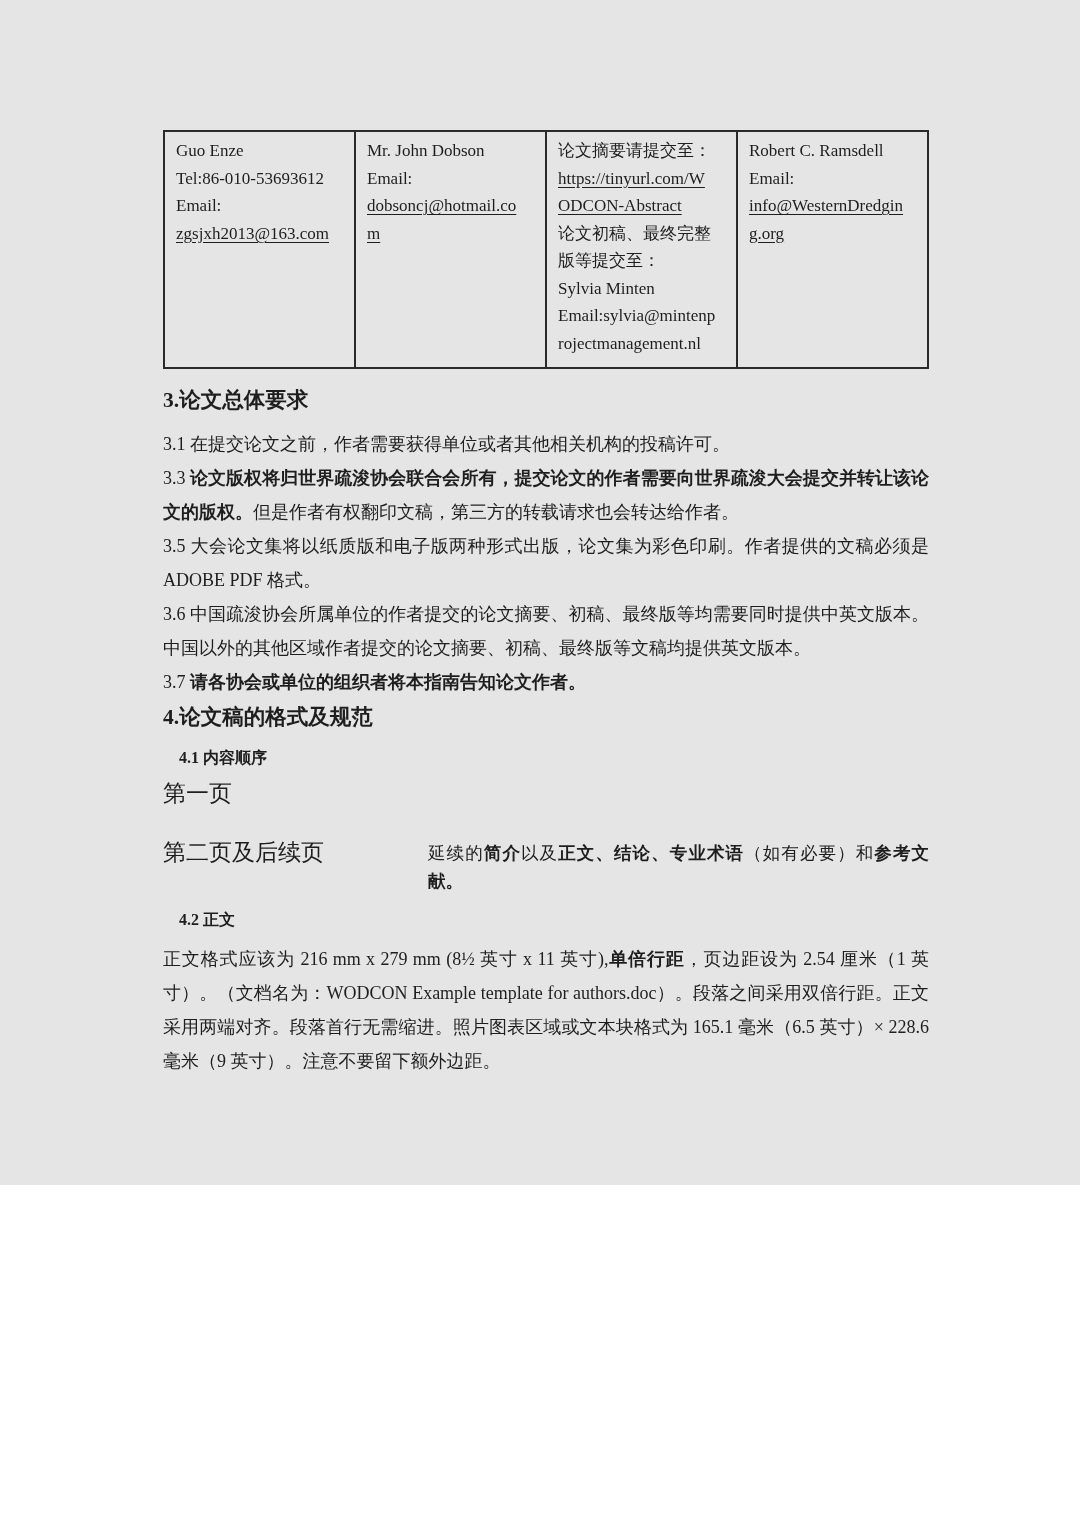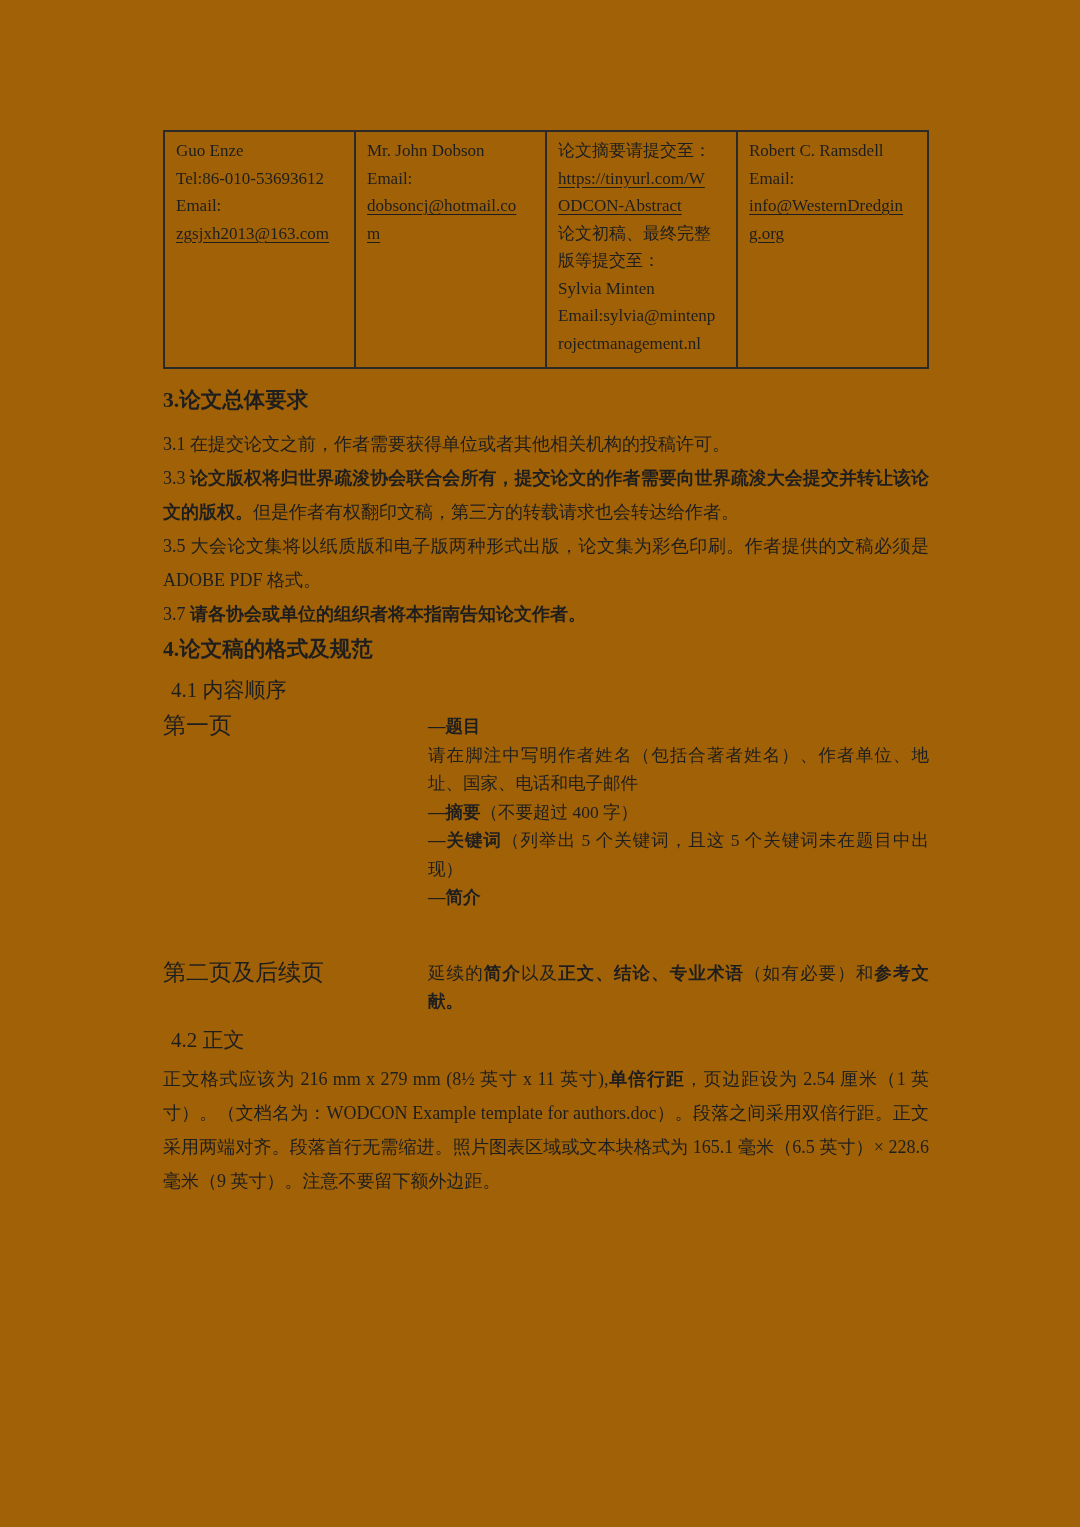--- a/index.html
+++ b/index.html
@@ -3,22 +3,22 @@
 <meta charset="utf-8">
 <style>
   html, body {
     margin: 0;
     padding: 0;
     background: #ffffff;
   }
   .page {
     position: relative;
     width: 1080px;
-    height: 1527px;
-    background: #a16207;
+    height: 1185px;
+    background: #e5e5e5;
     font-family: "Liberation Serif", "DejaVu Serif", serif;
     color: #1e1e1e;
     overflow: hidden;
   }
   .content {
     position: absolute;
     left: 163px;
     top: 130px;
     width: 766px;
   }
@@ -49,40 +49,40 @@
     font-size: 21.5px;
     font-weight: 700;
     line-height: 34px;
     margin: 14px 0 10px;
   }
   .doc-h1.second {
     margin-top: 1px;
     margin-bottom: 8px;
   }
   .doc-h2 {
-    font-size: 21px;
-    font-weight: 400;
+    font-size: 16px;
+    font-weight: 700;
     line-height: 32px;
-    margin: 8px 8px 6px;
+    margin: 8px 16px 6px;
   }
   .doc-p {
     font-size: 18px;
     line-height: 34px;
     margin: 0;
     text-align: justify;
   }
   .doc-p .b, .row-item .b {
     font-weight: 700;
   }
   .doc-row {
     display: flex;
     margin: 2px 0 0;
   }
   .doc-row.spaced {
-    margin-top: 47px;
+    margin-top: 30px;
   }
   .row-label {
     flex: 0 0 265px;
     font-size: 23px;
     line-height: 28.5px;
   }
   .row-content {
     flex: 1;
   }
   .row-item {
@@ -128,32 +128,26 @@
               <div class="cell-line link">g.org</div>
             </td>
           </tr>
       </tbody>
     </table>
     <div id="blocks">
         <div class="doc-h1">3.论文总体要求</div>
         <div class="doc-p"><span>3.1 在提交论文之前，作者需要获得单位或者其他相关机构的投稿许可。</span></div>
         <div class="doc-p"><span>3.3 </span><span class="b">论文版权将归世界疏浚协会联合会所有，提交论文的作者需要向世界疏浚大会提交并转让该论文的版权。</span><span>但是作者有权翻印文稿，第三方的转载请求也会转达给作者。</span></div>
         <div class="doc-p"><span>3.5 大会论文集将以纸质版和电子版两种形式出版，论文集为彩色印刷。作者提供的文稿必须是 ADOBE PDF 格式。</span></div>
+        <div class="doc-p"><span>3.6 中国疏浚协会所属单位的作者提交的论文摘要、初稿、最终版等均需要同时提供中英文版本。中国以外的其他区域作者提交的论文摘要、初稿、最终版等文稿均提供英文版本。</span></div>
         <div class="doc-p"><span>3.7 </span><span class="b">请各协会或单位的组织者将本指南告知论文作者。</span></div>
         <div class="doc-h1 second">4.论文稿的格式及规范</div>
         <div class="doc-h2">4.1 内容顺序</div>
         <div class="doc-row">
           <div class="row-label">第一页</div>
-          <div class="row-content">
-            <div class="row-item"><span class="b">—题目</span></div>
-            <div class="row-item"><span>请在脚注中写明作者姓名（包括合著者姓名）、作者单位、地址、国家、电话和电子邮件</span></div>
-            <div class="row-item"><span class="b">—摘要</span><span>（不要超过 400 字）</span></div>
-            <div class="row-item"><span class="b">—关键词</span><span>（列举出 5 个关键词，且这 5 个关键词未在题目中出现）</span></div>
-            <div class="row-item"><span class="b">—简介</span></div>
-          </div>
         </div>
         <div class="doc-row spaced">
           <div class="row-label">第二页及后续页</div>
           <div class="row-content">
             <div class="row-item"><span>延续的</span><span class="b">简介</span><span>以及</span><span class="b">正文、结论、专业术语</span><span>（如有必要）和</span><span class="b">参考文献。</span></div>
           </div>
         </div>
         <div class="doc-h2">4.2 正文</div>
         <div class="doc-p"><span>正文格式应该为 216 mm x 279 mm (8½ 英寸 x 11 英寸),</span><span class="b">单倍行距</span><span>，页边距设为 2.54 厘米（1 英寸）。（文档名为：WODCON Example template for authors.doc）。段落之间采用双倍行距。正文采用两端对齐。段落首行无需缩进。照片图表区域或文本块格式为 165.1 毫米（6.5 英寸）× 228.6 毫米（9 英寸）。注意不要留下额外边距。</span></div>
       </div>

